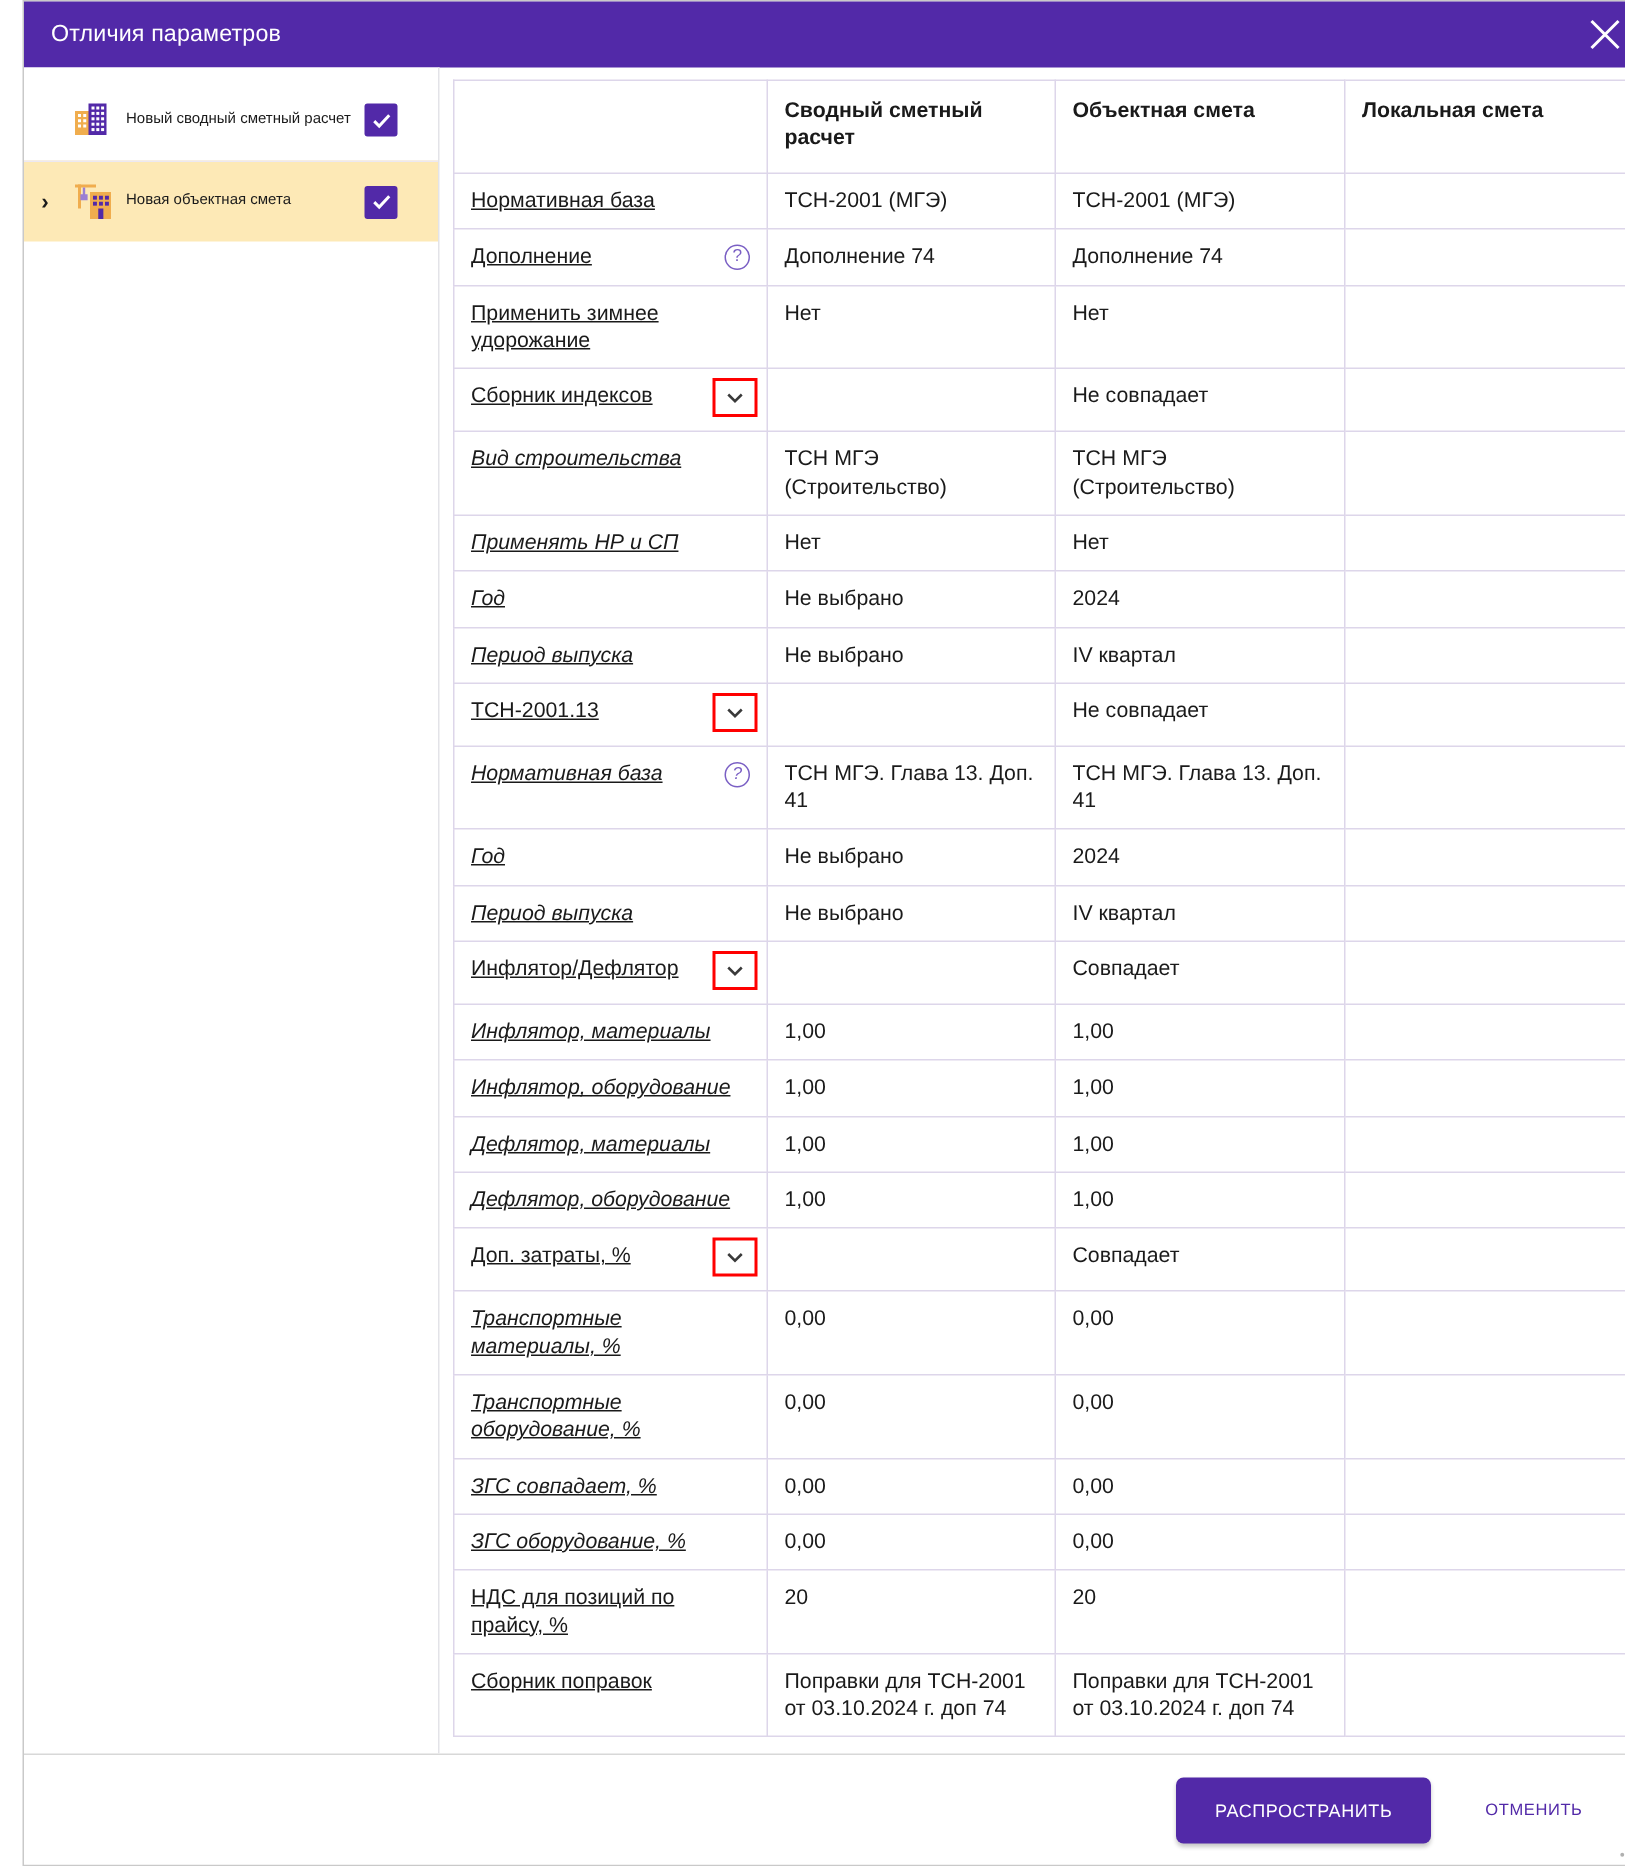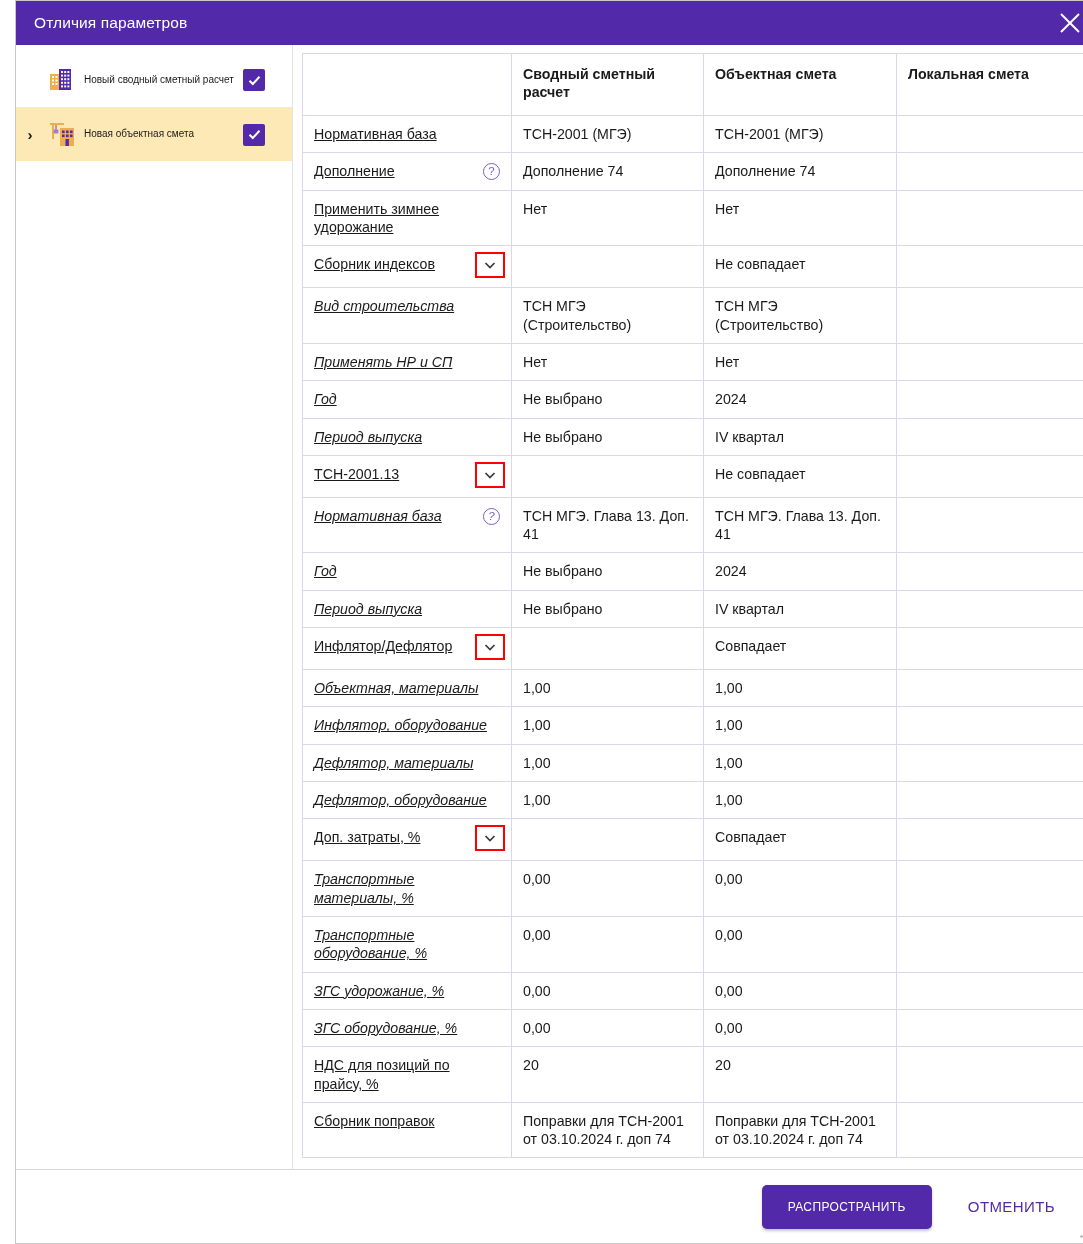--- a/index.html
+++ b/index.html
@@ -230,21 +230,21 @@
     font-family: "Liberation Sans", sans-serif;
     box-shadow: 0 2px 3px rgba(0,0,0,0.22);
   }
   #btn-cancel {
     background: transparent;
     color: #5229a8;
     border: none;
     height: 44px;
     padding: 0 22px;
     margin-left: 14px;
-    font-size: 15px;
+    font-size: 11px;
     letter-spacing: 0.4px;
     cursor: pointer;
     font-family: "Liberation Sans", sans-serif;
   }
   #resize-grip {
     position: absolute;
     right: 4px;
     bottom: 4px;
     width: 15px;
     height: 15px;
@@ -495,21 +495,21 @@
                   </span>
                 </div>
               </td>
               <td></td>
               <td>Совпадает</td>
               <td></td>
             </tr>
             <tr>
               <td class="lbl-sub">
                 <div class="lbl-wrap">
-                  <span class="lbl-text">Объектная, материалы</span>
+                  <span class="lbl-text">Инфлятор, материалы</span>
                 </div>
               </td>
               <td>1,00</td>
               <td>1,00</td>
               <td></td>
             </tr>
             <tr>
               <td class="lbl-sub">
                 <div class="lbl-wrap">
                   <span class="lbl-text">Инфлятор, оборудование</span>
@@ -570,21 +570,21 @@
                   <span class="lbl-text">Транспортные оборудование, %</span>
                 </div>
               </td>
               <td>0,00</td>
               <td>0,00</td>
               <td></td>
             </tr>
             <tr>
               <td class="lbl-sub">
                 <div class="lbl-wrap">
-                  <span class="lbl-text">ЗГС удорожание, %</span>
+                  <span class="lbl-text">ЗГС совпадает, %</span>
                 </div>
               </td>
               <td>0,00</td>
               <td>0,00</td>
               <td></td>
             </tr>
             <tr>
               <td class="lbl-sub">
                 <div class="lbl-wrap">
                   <span class="lbl-text">ЗГС оборудование, %</span>

